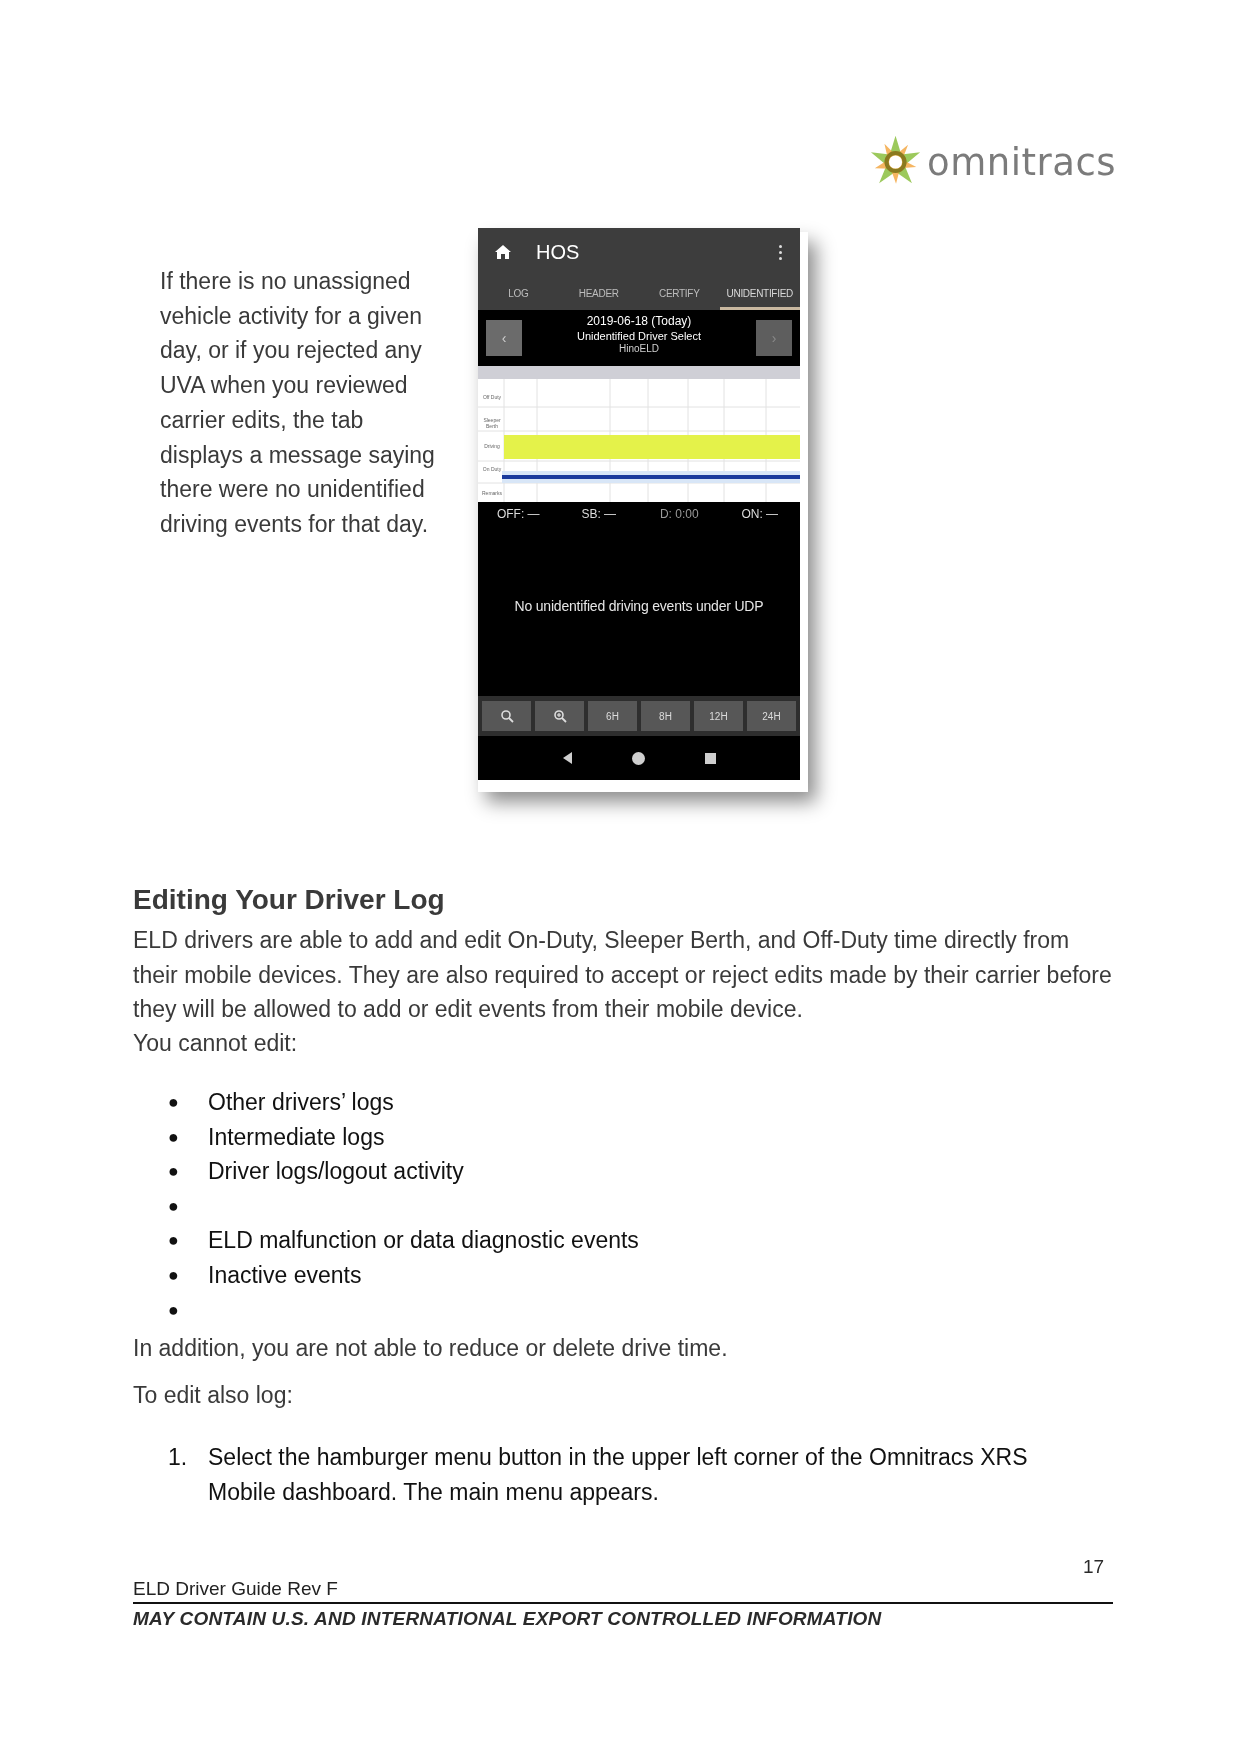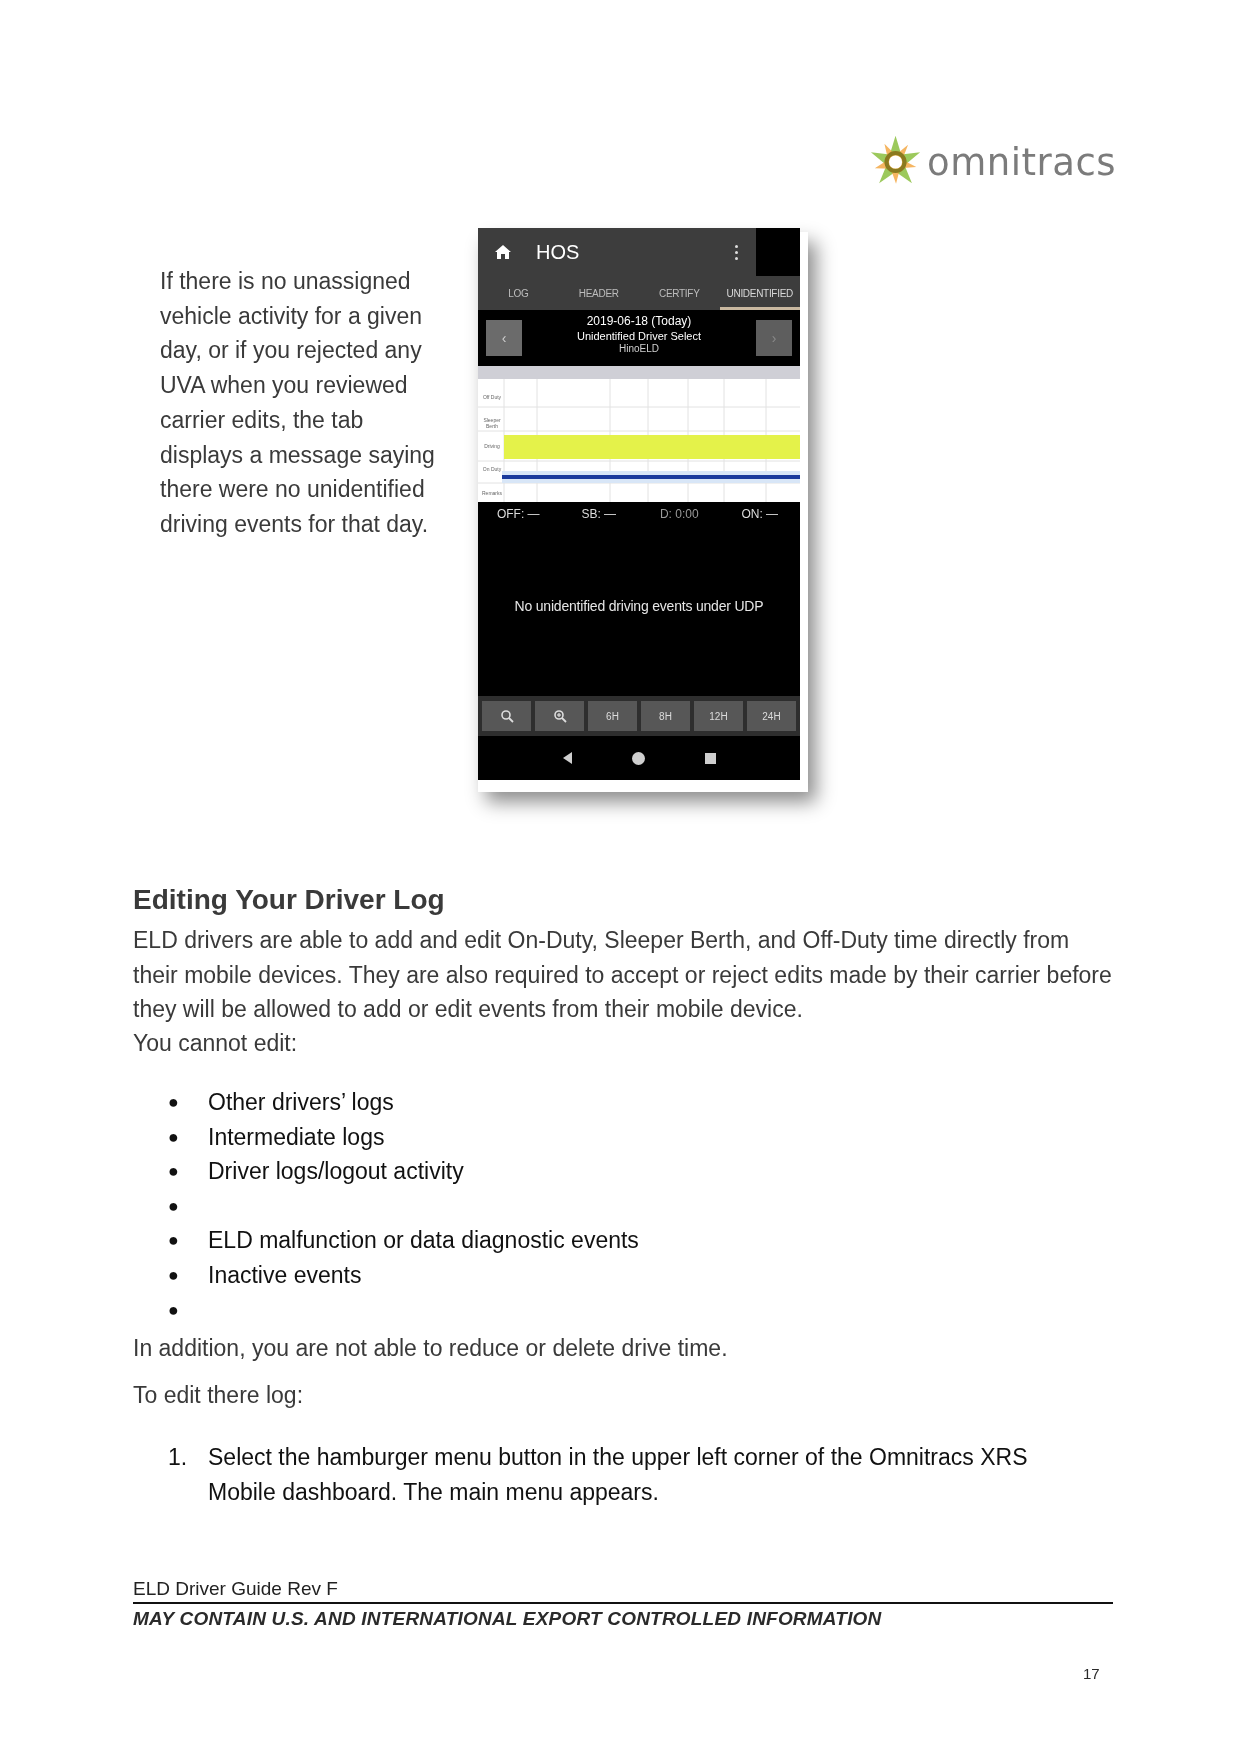--- a/index.html
+++ b/index.html
@@ -10,21 +10,21 @@
   .logo { position: absolute; left: 866px; top: 126px; width: 250px; height: 72px; display: flex; align-items: center; }
   .logo-mark { width: 72px; height: 72px; }
   .logo-text { font-family: "DejaVu Sans", sans-serif; font-size: 37px; color: #7b7b7b; letter-spacing: 0.5px; margin-left: 2px; }
 
   
   .side-para { position: absolute; left: 144px; top: 248px; width: 290px; font-size: 23px; line-height: 34.7px; color: #3a3a3a; margin: 16px; }
 
   
   .phone-shadow { position: absolute; left: 478px; top: 232px; width: 330px; height: 560px; box-shadow: 8px 10px 18px rgba(0,0,0,0.45); }
   .phone { position: absolute; left: 478px; top: 228px; width: 322px; height: 552px; background: #000; overflow: hidden; }
-  .appbar { position: absolute; left: 0; top: 0; width: 278px; height: 48px; background: #3d3d3d; display: flex; align-items: center; }
+  .appbar { position: absolute; left: 0; top: 0; width: 322px; height: 48px; background: #3d3d3d; display: flex; align-items: center; }
   .home-icon { width: 18px; height: 18px; margin-left: 16px; }
   .app-title { color: #fff; font-size: 20px; margin-left: 24px; flex: 1; }
   .kebab { width: 16px; height: 24px; display: flex; flex-direction: column; align-items: center; justify-content: center; gap: 3px; margin-right: 12px; }
   .kebab span { width: 3px; height: 3px; background: #ddd; border-radius: 50%; }
   .tabs { position: absolute; left: 0; top: 48px; width: 322px; height: 34px; background: #3d3d3d; display: flex; }
   .tab { flex: 1; color: #bdbdbd; font-size: 10px; display: flex; align-items: center; justify-content: center; letter-spacing: -0.3px; position: relative; }
   .tab.active { color: #d8d8d8; }
   .tab.active::after { content: ""; position: absolute; left: 0; right: 0; bottom: 0; height: 3px; background: #c9b8a0; }
   .datebar { position: absolute; left: 0; top: 82px; width: 322px; height: 56px; background: #000; }
   .nav-btn { position: absolute; top: 10px; width: 36px; height: 36px; background: #6b6b6b; color: #cfcfcf; font-size: 14px; display: flex; align-items: center; justify-content: center; }
@@ -63,21 +63,21 @@
   .bullets li { font-size: 23px; line-height: 34.6px; color: #111; display: flex; }
   .bullets .dot { width: 40px; flex: none; font-size: 18px; }
   .steps { position: absolute; left: 168px; top: 1440px; width: 900px; list-style: none; margin: 0; padding: 0; }
   .steps li { display: flex; font-size: 23px; line-height: 34.5px; color: #111; }
   .steps .num { width: 40px; flex: none; }
 
   
   .footer-doc { position: absolute; left: 133px; top: 1578px; font-size: 19px; color: #222; }
   .footer-rule { position: absolute; left: 133px; top: 1602px; width: 980px; height: 2px; background: #111; }
   .footer-notice { position: absolute; left: 133px; top: 1608px; font-size: 19px; font-weight: bold; font-style: italic; color: #2a2a2a; letter-spacing: 0.2px; }
-  .footer-page { position: absolute; left: 1083px; top: 1665px; font-size: 15px; color: #2a2a2a; }
+  .footer-page { position: absolute; left: 1083px; top: 1556px; font-size: 19px; color: #2a2a2a; }
 </style>
 </head>
 <body>
 
 <div class="logo">
   <svg class="logo-mark" viewBox="0 0 72 72">
     <g transform="translate(36,36)">
       <polygon points="0,-32 7,-9 30,-12 11,4 20,26 0,12 -20,26 -11,4 -30,-12 -7,-9" fill="#8bbf3f" opacity="0.85"></polygon>
       <polygon points="0,-26 5,-7 24,-10 9,3 16,21 0,10 -16,21 -9,3 -24,-10 -5,-7" fill="#f2a23a" opacity="0.8" transform="rotate(36)"></polygon>
       <circle r="11" fill="none" stroke="#8a7a20" stroke-width="5"></circle>
@@ -209,21 +209,21 @@
   <li>
       <span class="dot">●</span>
       <span>Inactive events</span>
     </li>
   <li>
       <span class="dot">●</span>
     </li>
 </ul>
 
 <p class="plain" style="top:1335px">In addition, you are not able to reduce or delete drive time.</p>
-<p class="plain" style="top:1382px">To edit there log:</p>
+<p class="plain" style="top:1382px">To edit also log:</p>
 
 <ol class="steps">
   <li>
       <span class="num">1.</span>
       <span>Select the hamburger menu button in the upper left corner of the Omnitracs XRS Mobile dashboard. The main menu appears.</span>
     </li>
 </ol>
 
 <div class="footer-doc">ELD Driver Guide Rev F</div>
 <div class="footer-rule"></div>

